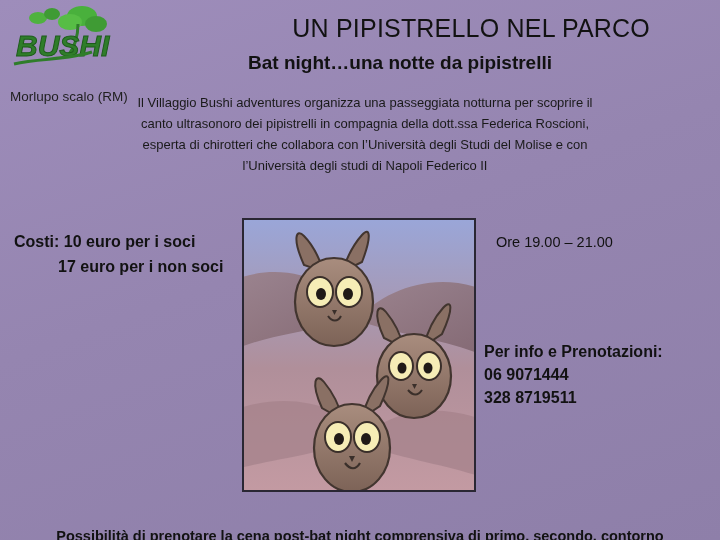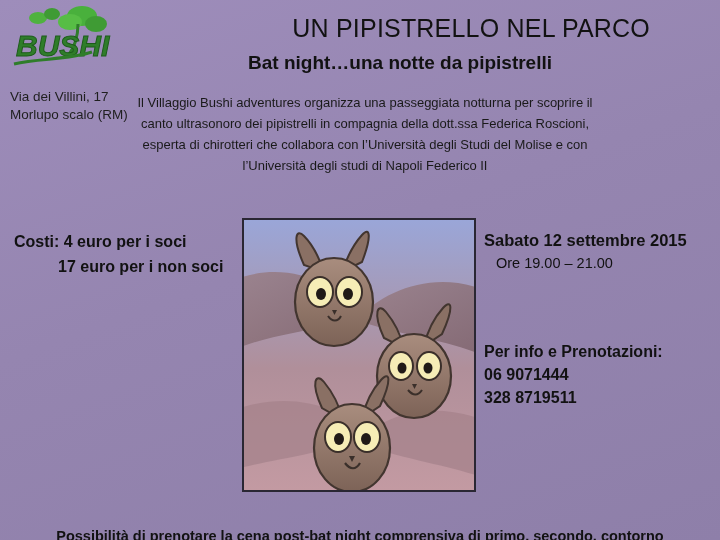--- a/index.html
+++ b/index.html
@@ -171,37 +171,35 @@
       <ellipse cx="30" cy="14" rx="9" ry="6" fill="#4fb23f"></ellipse>
       <ellipse cx="44" cy="10" rx="8" ry="6" fill="#3f9b34"></ellipse>
       <g font-family="'Liberation Sans', sans-serif" font-weight="bold" font-style="italic" fill="#2f7d2a">
         <text x="8" y="52" font-size="30" stroke="#1d5c1a" stroke-width="1">BUSHI</text>
       </g>
       <path d="M6 60 C30 54 60 56 84 48" stroke="#2f7d2a" stroke-width="3" fill="none"></path>
     </svg>
   </div>
 
   <div class="address">
-    <div>Via dei Villini, 17</div>
     <div>Morlupo scalo (RM)</div>
   </div>
 
   <div class="title-main">UN PIPISTRELLO NEL PARCO</div>
   <div class="title-sub">Bat night…una notte da pipistrelli</div>
 
   <div class="blurb">Il Villaggio Bushi adventures organizza una passeggiata notturna per scoprire il canto ultrasonoro dei pipistrelli in compagnia della dott.ssa Federica Roscioni, esperta di chirotteri che collabora con l’Università degli Studi del Molise e con l’Università degli studi di Napoli Federico II</div>
 
   <div class="costs">
-    <div>Costi: 4 euro per i soci</div>
+    <div>Costi: 10 euro per i soci</div>
     <div class="line2">17 euro per i non soci</div>
   </div>
 
 
   <div class="when">
-    <div class="date">Sabato 12 settembre 2015</div>
     <div class="time">Ore 19.00 – 21.00</div>
   </div>
 
   <div class="contacts">
     <div>Per info e Prenotazioni:</div>
     <div>06 9071444</div>
     <div>328 8719511</div>
   </div>
 
   <div class="footer">Possibilità di prenotare la cena post-bat night comprensiva di primo, secondo, contorno acqua e vino al costo di 15,00 euro</div>

